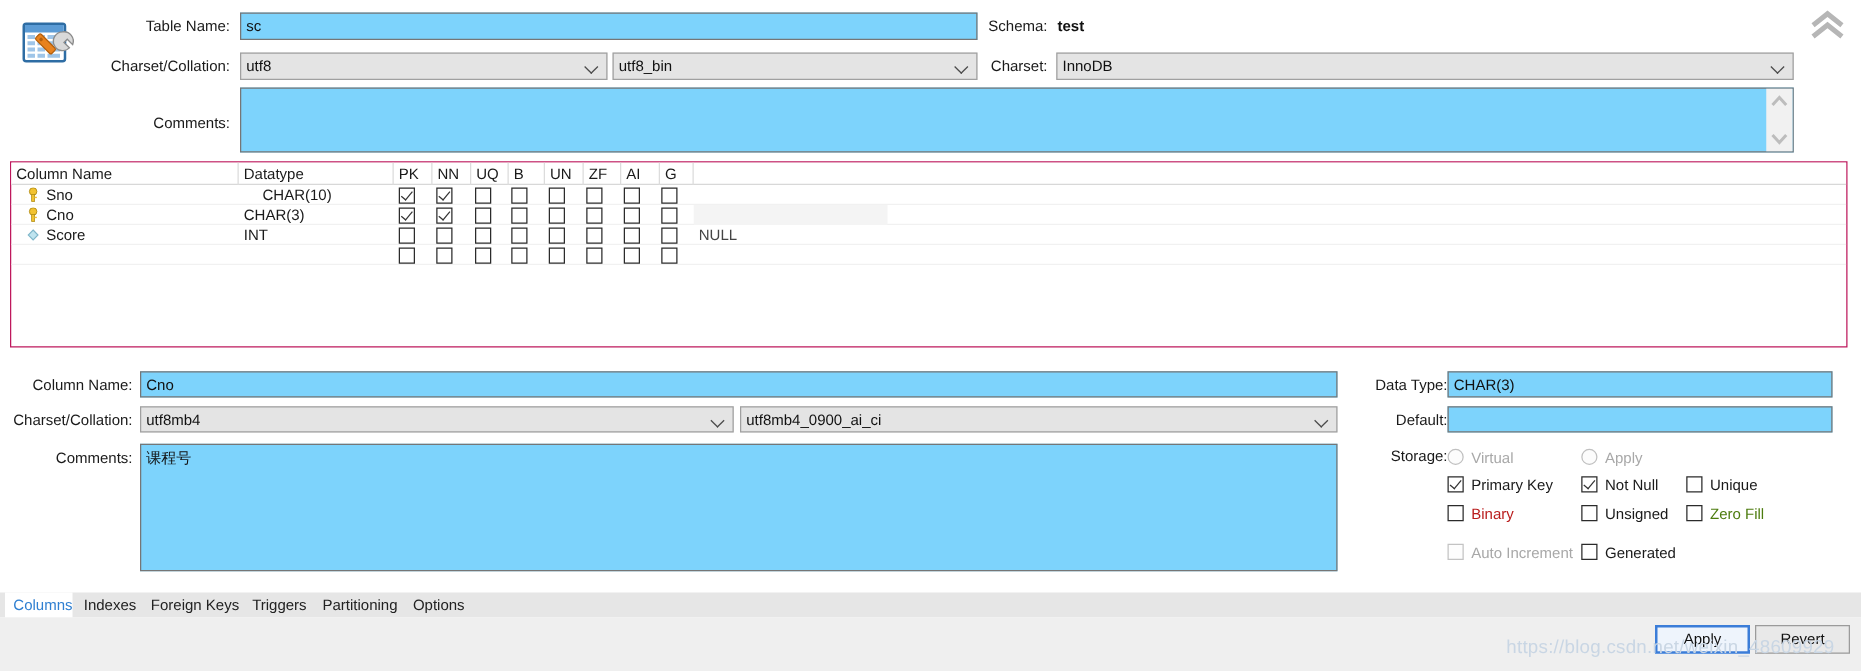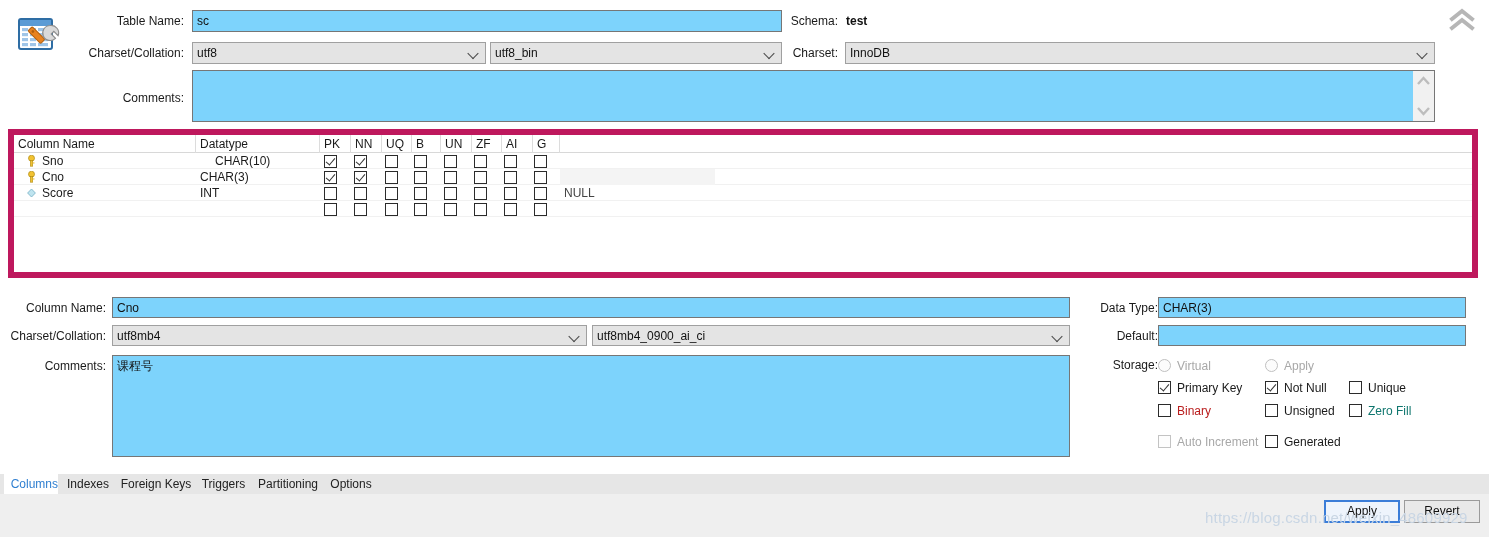--- a/index.html
+++ b/index.html
@@ -48,21 +48,21 @@
   .rb { position: relative; display: inline-block; width: 13px; height: 13px;
         border: 1px solid #c0c0c0; border-radius: 50%; background: #fcfcfc;
         vertical-align: middle; }
 
   
   #tblicon { position: absolute; left: 14px; top: 12px; width: 48px; height: 48px; }
 
   
   #grid {
     position: absolute; left: 8px; top: 129px; width: 1470px; height: 149px;
-    border: 6px solid #be185d; background: #fff; overflow: hidden;
+    border: 1px solid #be185d; background: #fff; overflow: hidden;
   }
   #gridhead { position: relative; height: 18px; background: #fff;
               border-bottom: 1px solid #d8d8d8; }
   #gridhead .hc {
     position: absolute; top: 0; height: 18px; line-height: 18px;
     font-size: 12px; color: #1a1a1a; padding-left: 4px;
     border-right: 1px solid #dcdcdc; white-space: nowrap; overflow: hidden;
   }
   .grow { position: relative; height: 16px; border-bottom: 1px solid #f1f1f1; }
   .grow .cell { position: absolute; top: 0; height: 16px; line-height: 16px;
@@ -262,21 +262,21 @@
 
   <div class="lbl" style="position:absolute;left:1070px;top:358px;width:88px;">Storage:</div>
   <div id="optgrid">
       <div style="position: absolute; left: 1158px; top: 358px; white-space: nowrap;"><span class="rb"></span><span style="margin-left:6px;font-size:12px;vertical-align:middle;color:#a8a8a8;">Virtual</span></div>
       <div style="position: absolute; left: 1265px; top: 358px; white-space: nowrap;"><span class="rb"></span><span style="margin-left:6px;font-size:12px;vertical-align:middle;color:#a8a8a8;">Apply</span></div>
       <div style="position: absolute; left: 1158px; top: 380px; white-space: nowrap;"><span class="cb checked"></span><span style="margin-left:6px;font-size:12px;vertical-align:middle;color:#1a1a1a;">Primary Key</span></div>
       <div style="position: absolute; left: 1265px; top: 380px; white-space: nowrap;"><span class="cb checked"></span><span style="margin-left:6px;font-size:12px;vertical-align:middle;color:#1a1a1a;">Not Null</span></div>
       <div style="position: absolute; left: 1349px; top: 380px; white-space: nowrap;"><span class="cb"></span><span style="margin-left:6px;font-size:12px;vertical-align:middle;color:#1a1a1a;">Unique</span></div>
       <div style="position: absolute; left: 1158px; top: 403px; white-space: nowrap;"><span class="cb"></span><span style="margin-left:6px;font-size:12px;vertical-align:middle;color:#b91c1c;">Binary</span></div>
       <div style="position: absolute; left: 1265px; top: 403px; white-space: nowrap;"><span class="cb"></span><span style="margin-left:6px;font-size:12px;vertical-align:middle;color:#1a1a1a;">Unsigned</span></div>
-      <div style="position: absolute; left: 1349px; top: 403px; white-space: nowrap;"><span class="cb"></span><span style="margin-left:6px;font-size:12px;vertical-align:middle;color:#0f766e;">Zero Fill</span></div>
+      <div style="position: absolute; left: 1349px; top: 403px; white-space: nowrap;"><span class="cb"></span><span style="margin-left:6px;font-size:12px;vertical-align:middle;color:#4d7c0f;">Zero Fill</span></div>
       <div style="position: absolute; left: 1158px; top: 434px; white-space: nowrap;"><span class="cb disabled"></span><span style="margin-left:6px;font-size:12px;vertical-align:middle;color:#a8a8a8;">Auto Increment</span></div>
       <div style="position: absolute; left: 1265px; top: 434px; white-space: nowrap;"><span class="cb"></span><span style="margin-left:6px;font-size:12px;vertical-align:middle;color:#1a1a1a;">Generated</span></div>
     </div>
 
   <div id="tabbar">
       <div class="tab active" style="left: 4px; width: 54px; text-align: right; padding: 0px;">Columns</div>
       <div class="tab" style="left: 62px; width: 52px; text-align: center; padding: 0px;">Indexes</div>
       <div class="tab" style="left: 118px; width: 76px; text-align: center; padding: 0px;">Foreign Keys</div>
       <div class="tab" style="left: 198px; width: 51px; text-align: center; padding: 0px;">Triggers</div>
       <div class="tab" style="left: 253px; width: 70px; text-align: center; padding: 0px;">Partitioning</div>

